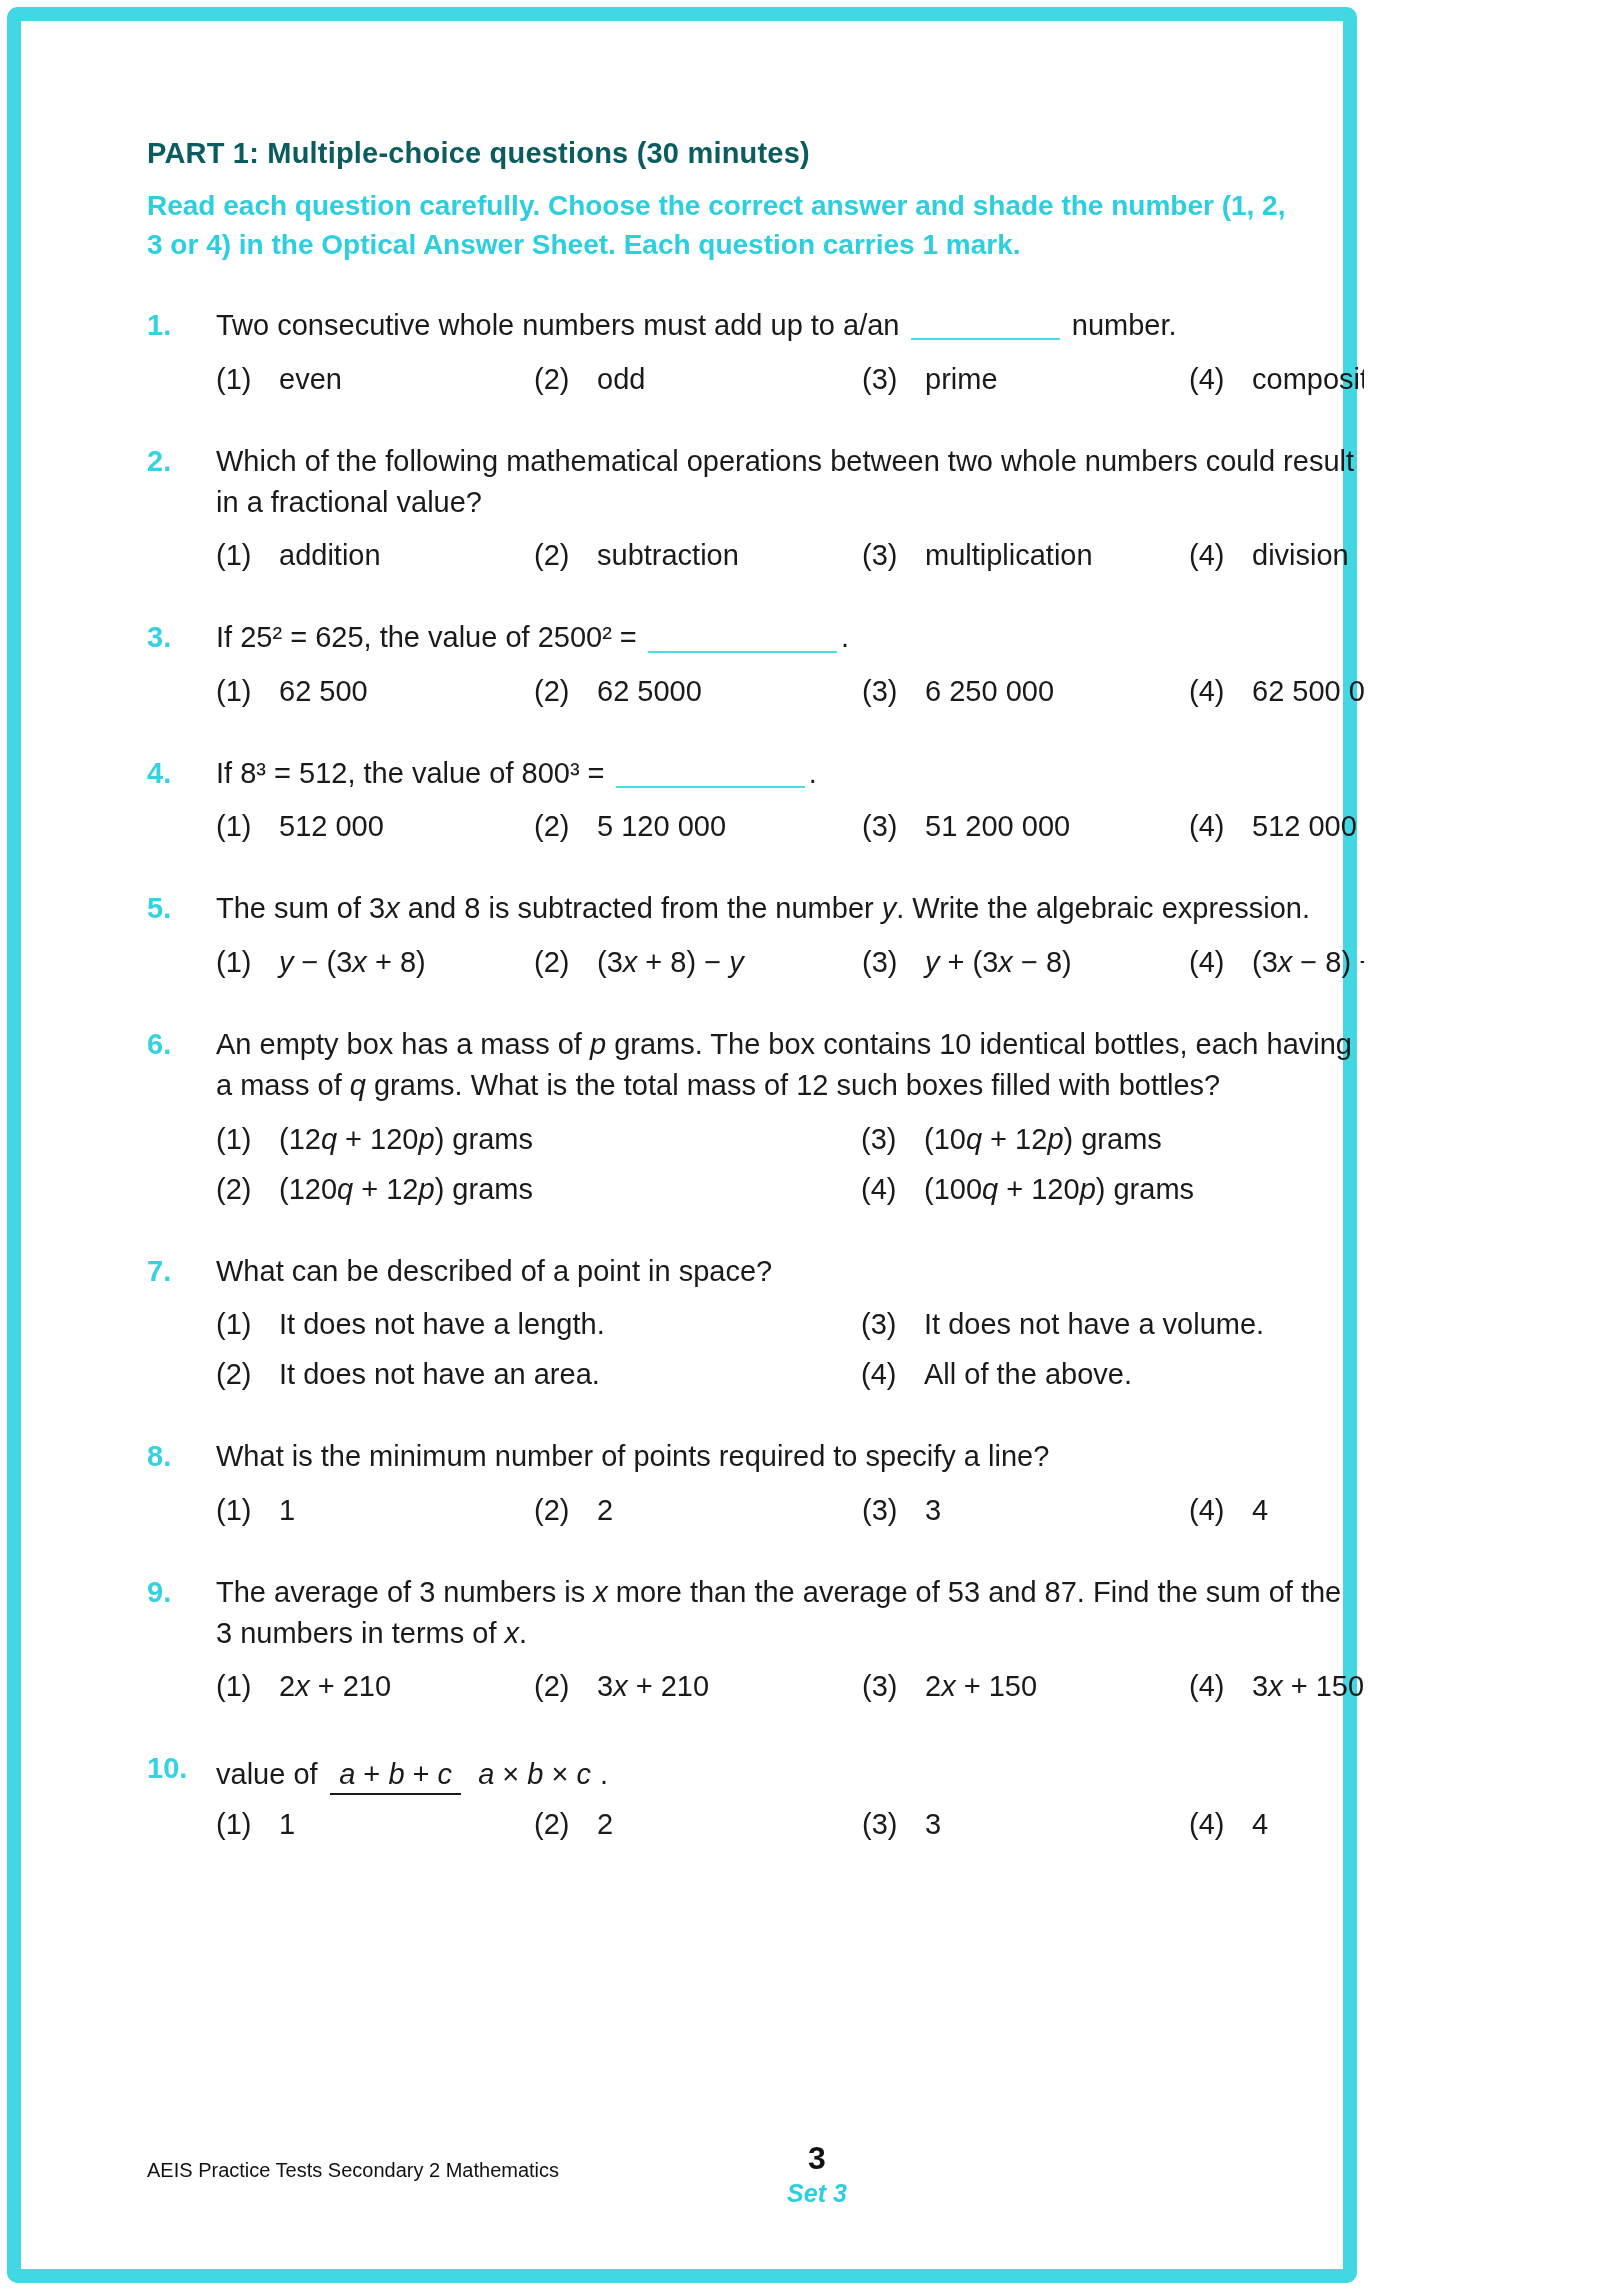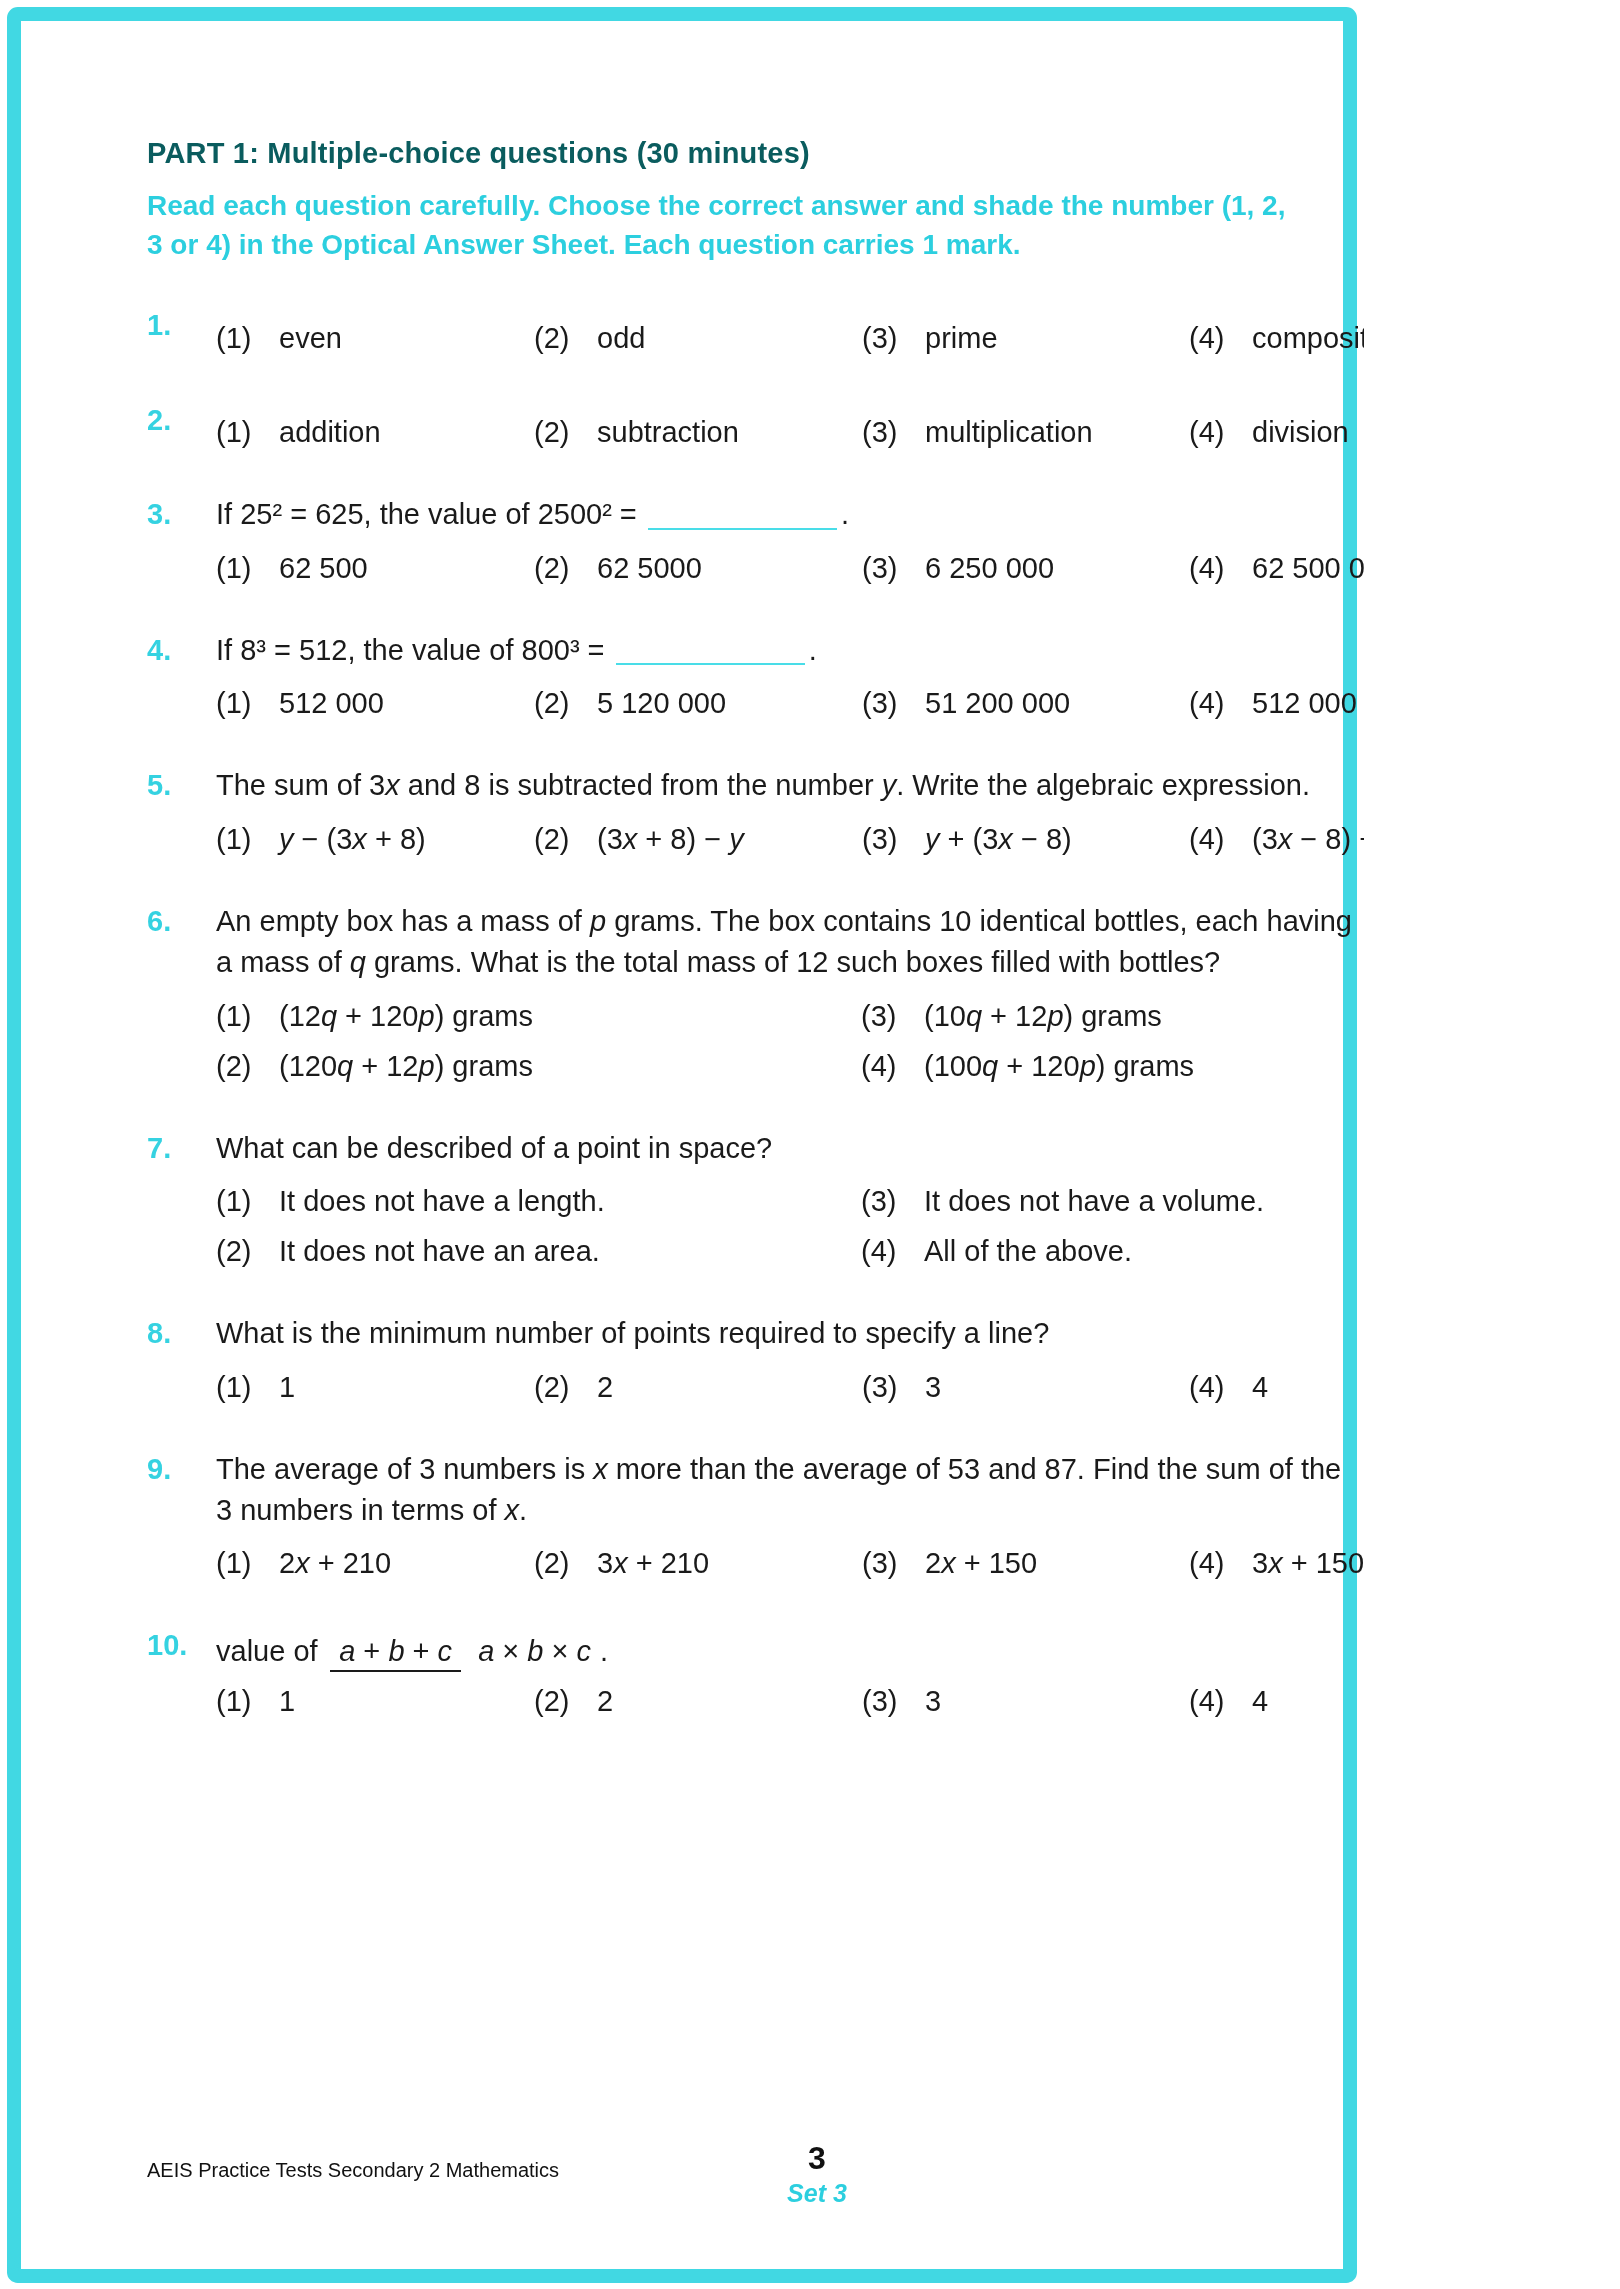--- a/index.html
+++ b/index.html
@@ -40,20 +40,21 @@
 <div class="page">
   <div class="frame"></div>
 
   <div class="content">
     <div class="part-title">PART 1: Multiple-choice questions (30 minutes)</div>
     <div class="instructions">Read each question carefully. Choose the correct answer and shade the number (1, 2,<br>3 or 4) in the Optical Answer Sheet. Each question carries 1 mark.</div>
     <div class="qlist">
   <div class="question">
     <div class="qnum">1.</div>
     <div class="qbody">
+      <div class="qtext">Two consecutive whole numbers must add up to a/an <span class="blank blank-sm"></span> number.</div>
       <div class="options cols4">
               <div class="option">
                 <span class="olabel">(1)</span>
                 <span class="oval">even</span>
               </div>
               <div class="option">
                 <span class="olabel">(2)</span>
                 <span class="oval">odd</span>
               </div>
               <div class="option">
@@ -64,20 +65,21 @@
                 <span class="olabel">(4)</span>
                 <span class="oval">composite</span>
               </div>
             </div>
     </div>
   </div>
 
   <div class="question">
     <div class="qnum">2.</div>
     <div class="qbody">
+      <div class="qtext">Which of the following mathematical operations between two whole numbers could result<br>in a fractional value?</div>
       <div class="options cols4">
               <div class="option">
                 <span class="olabel">(1)</span>
                 <span class="oval">addition</span>
               </div>
               <div class="option">
                 <span class="olabel">(2)</span>
                 <span class="oval">subtraction</span>
               </div>
               <div class="option">

